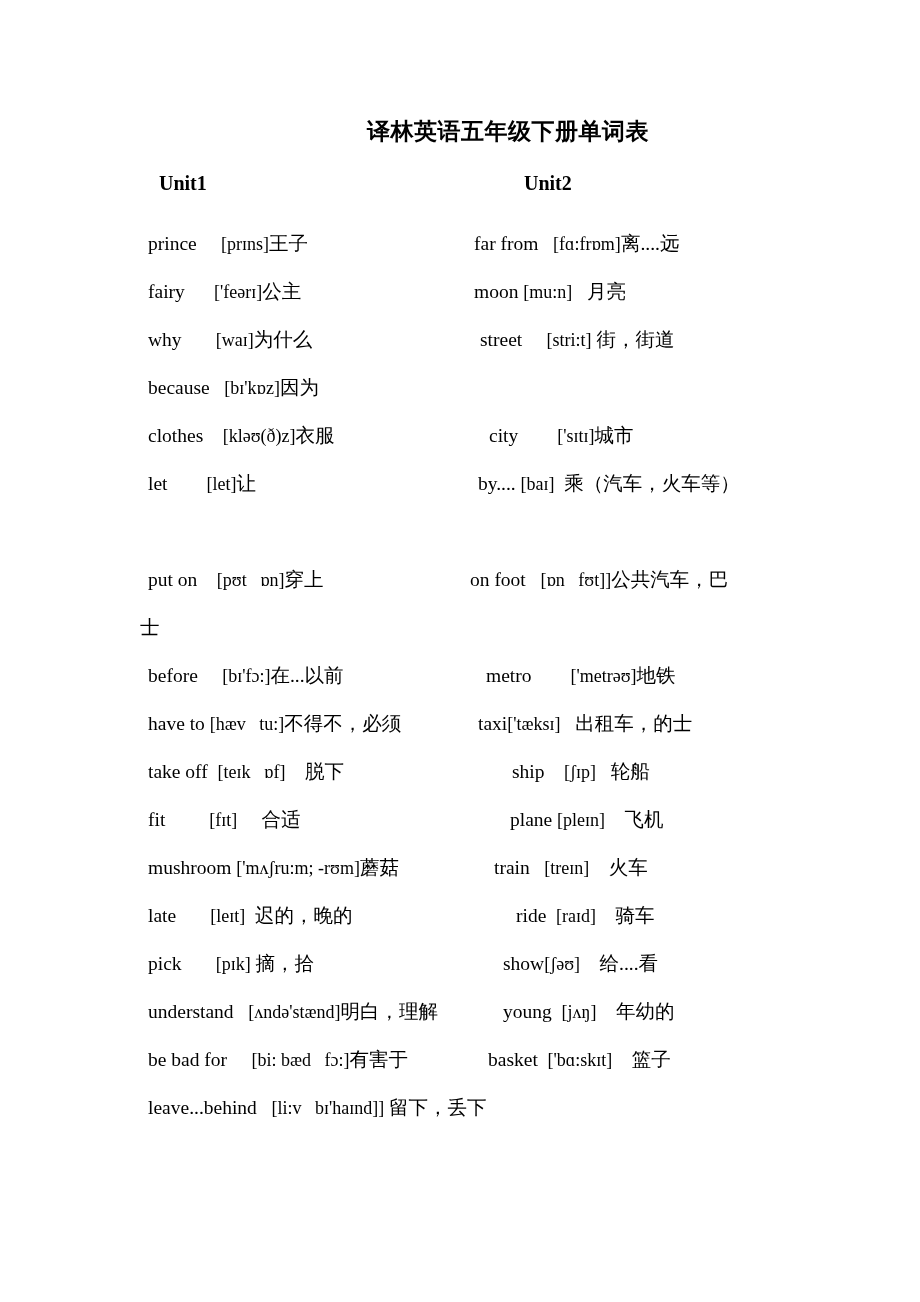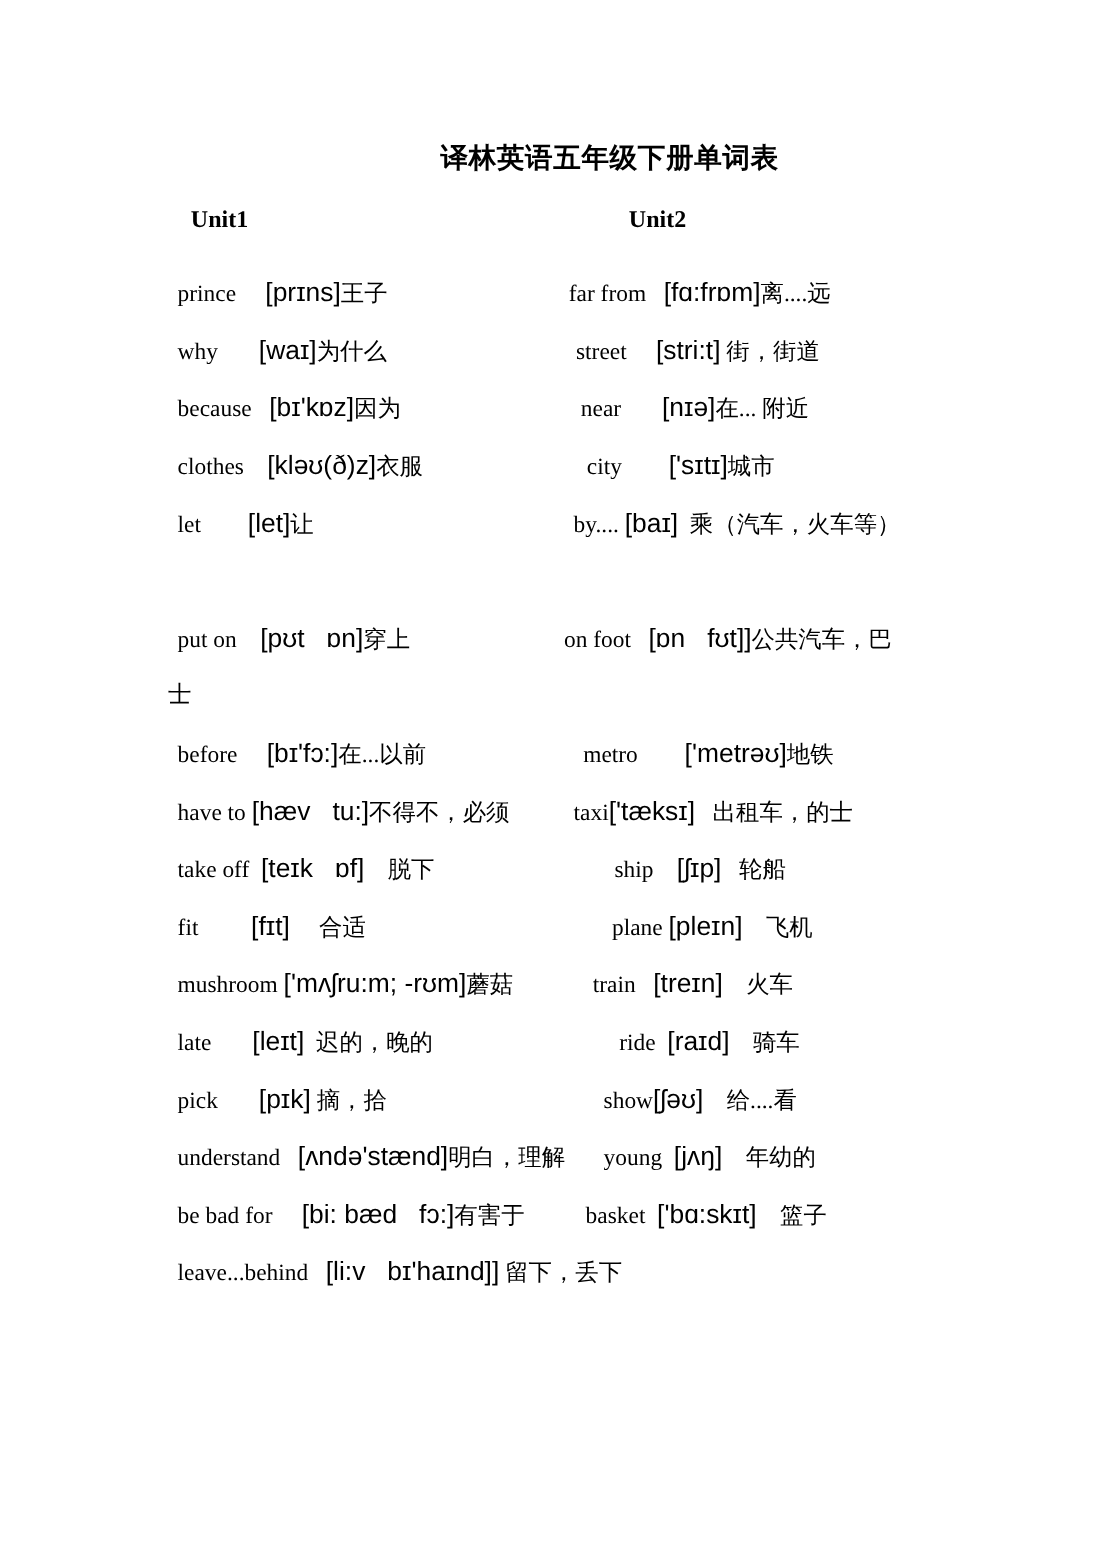--- a/index.html
+++ b/index.html
@@ -68,22 +68,22 @@
     position: absolute;
     top: 0;
     white-space: pre;
     font-size: 19.5px;
     line-height: 48px;
   }
   .cell.left  { left: 0; }
   .cell.right { left: 326px; }
 
   .ipa {
-    font-family: Liberation Sans, sans-serif;
-    font-size: 22px;
+    font-family: Liberation Serif, serif;
+    font-size: 18px;
   }
   .cn {
     font-family: "Liberation Serif", "DejaVu Serif", serif;
     font-size: 19.5px;
     margin-top: 12px;
   }
   .en {
     font-family: "Liberation Serif", "DejaVu Serif", serif;
     font-size: 19.5px;
   }
@@ -100,29 +100,32 @@
     <div class="unit-head u2">Unit2</div>
   </div>
 
   <div class="body-text">
 
     <div class="row">
       <span class="cell left"><span class="en">prince</span><span class="en">     </span><span class="ipa">[prɪns]</span><span class="cn">王子</span></span>
       <span class="cell right"><span class="en">far from</span><span class="en">   </span><span class="ipa">[fɑ:frɒm]</span><span class="cn">离....远</span></span>
     </div>
 
+    <div class="row">
+      <span class="cell left"><span class="en">fairy</span><span class="en">      </span><span class="ipa">['feərɪ]</span><span class="cn">公主</span></span>
+      <span class="cell right"><span class="en">moon</span><span class="en"> </span><span class="ipa">[mu:n]</span><span class="cn">   </span><span class="cn">月亮</span></span>
+    </div>
 
     <div class="row">
       <span class="cell left"><span class="en">why</span><span class="en">       </span><span class="ipa">[waɪ]</span><span class="cn">为什么</span></span>
       <span class="cell right" style="left:332px"><span class="en">street</span><span class="en">     </span><span class="ipa">[stri:t]</span><span class="cn"> </span><span class="cn">街，街道</span></span>
     </div>
 
     <div class="row">
       <span class="cell left"><span class="en">because</span><span class="en">   </span><span class="ipa">[bɪ'kɒz]</span><span class="cn">因为</span></span>
-      <span class="cell right" style="left:336px"><span class="en">near</span><span class="en">       </span><span class="ipa">[nɪə]</span><span class="cn">在... 附近</span></span>
     </div>
 
     <div class="row">
       <span class="cell left"><span class="en">clothes</span><span class="en">    </span><span class="ipa">[kləʊ(ð)z]</span><span class="cn">衣服</span></span>
       <span class="cell right" style="left:341px"><span class="en">city</span><span class="en">        </span><span class="ipa">['sɪtɪ]</span><span class="cn">城市</span></span>
     </div>
 
     <div class="row">
       <span class="cell left"><span class="en">let</span><span class="en">        </span><span class="ipa">[let]</span><span class="cn">让</span></span>
       <span class="cell right" style="left:330px"><span class="en">by....</span><span class="en"> </span><span class="ipa">[baɪ]</span><span class="cn">  </span><span class="cn">乘（汽车，火车等）</span></span>

